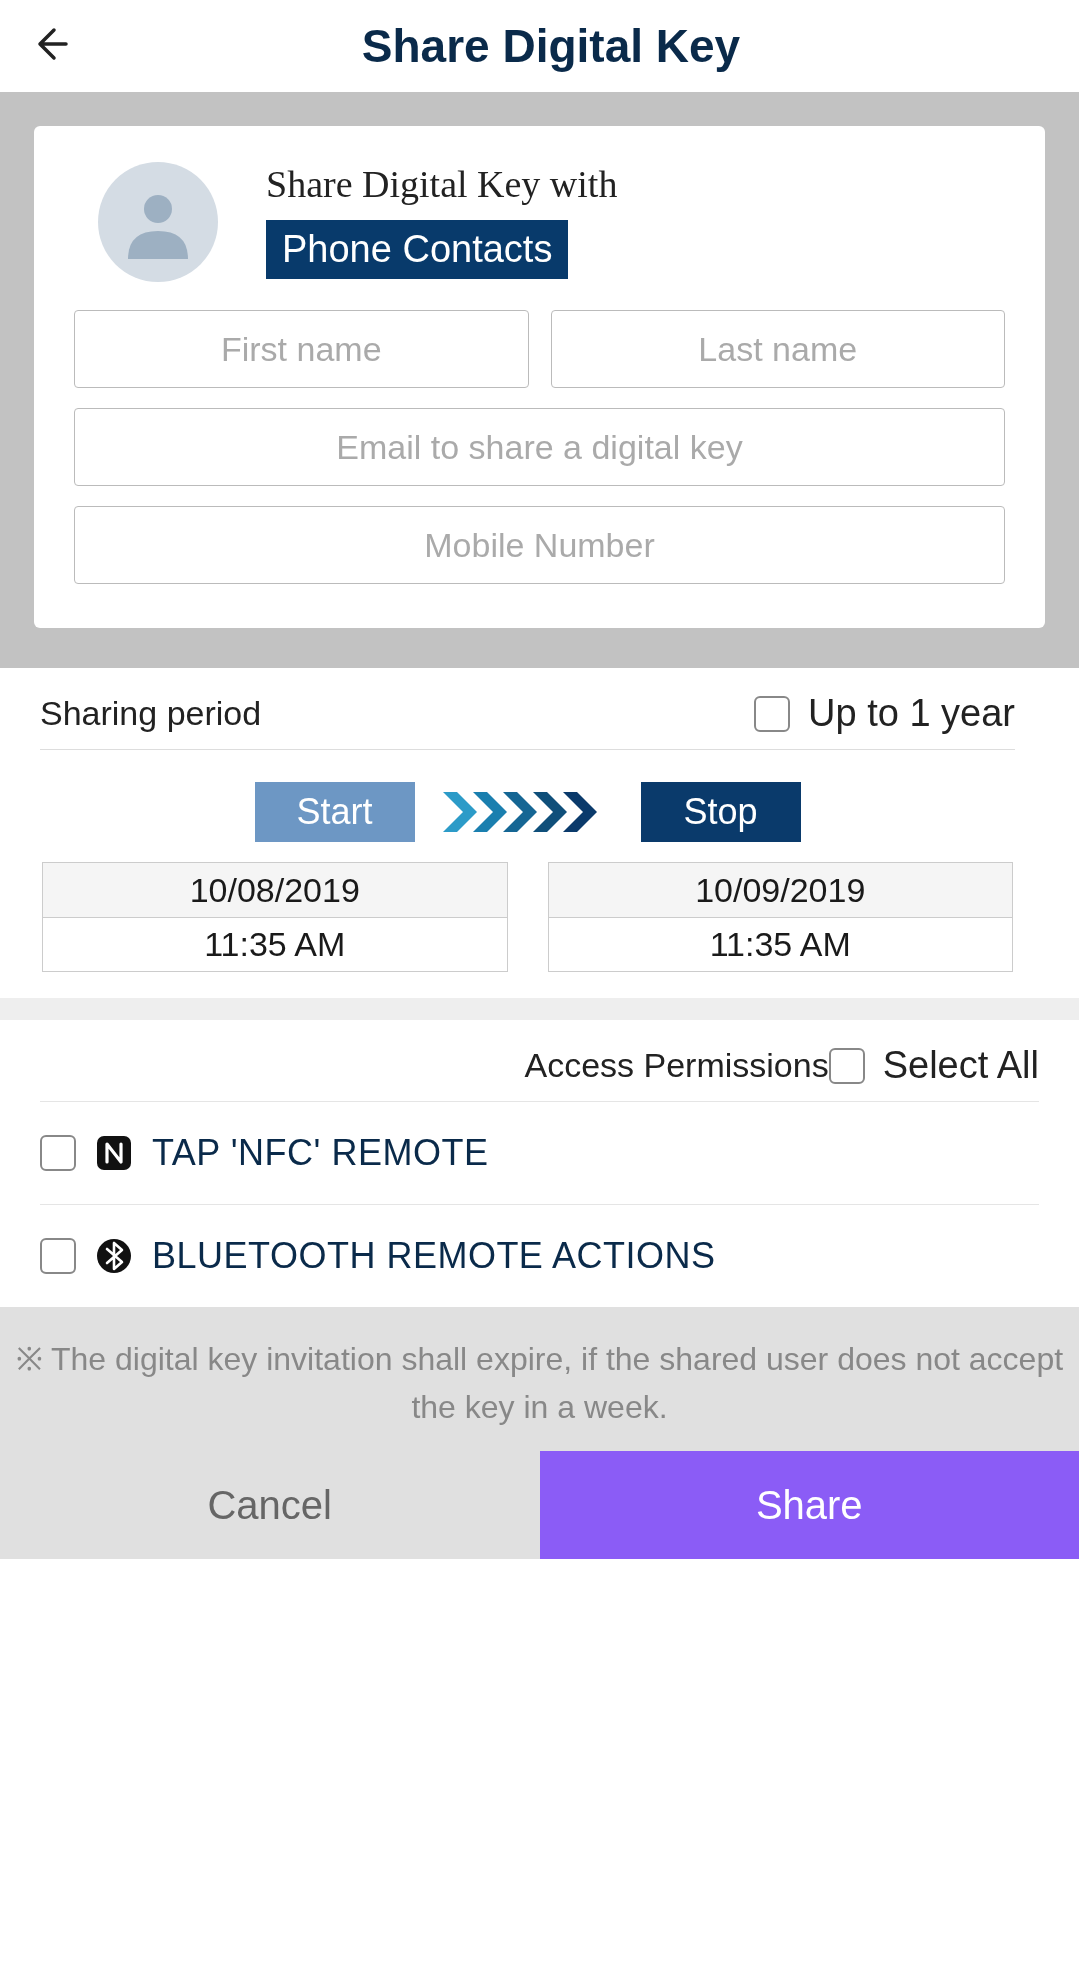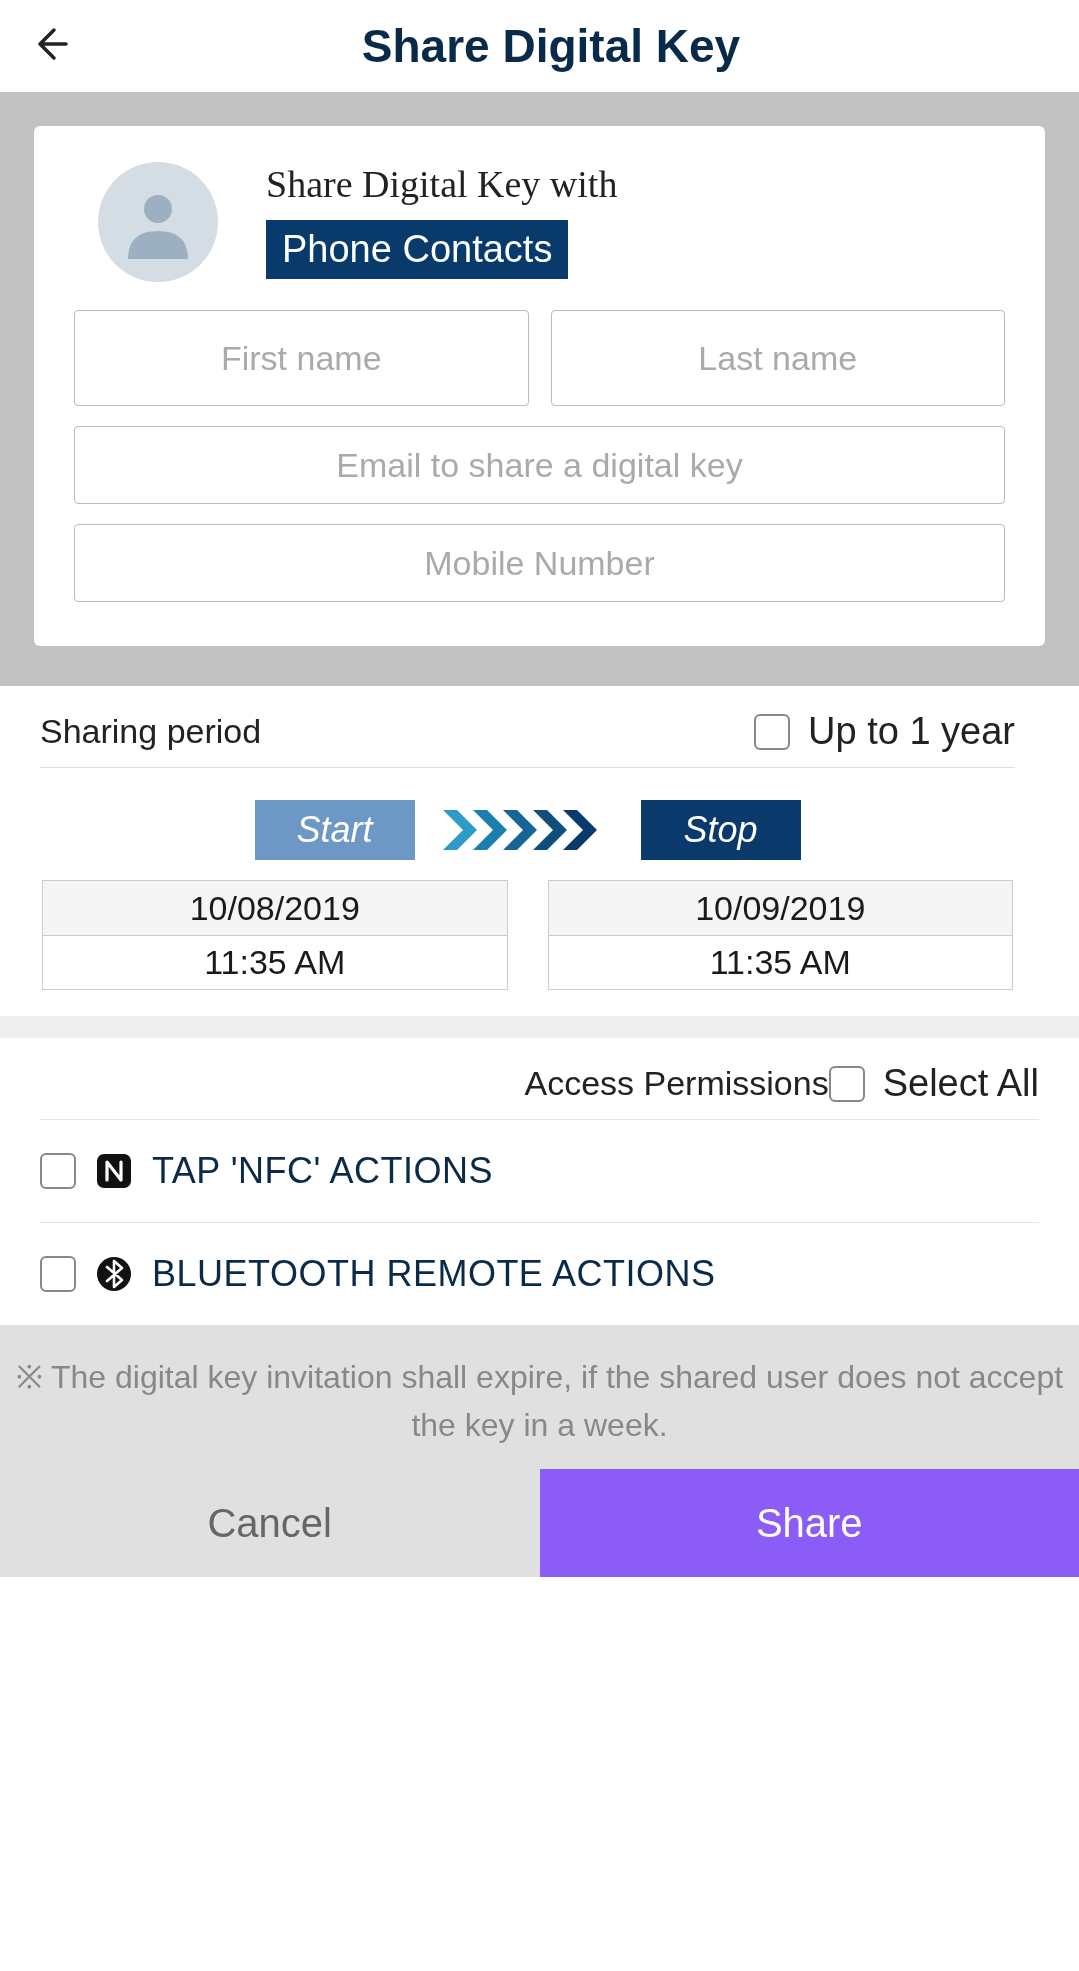--- a/index.html
+++ b/index.html
@@ -10,33 +10,33 @@
   .header-title { flex: 1; text-align: center; font-size: 46px; font-weight: 600; color: #0a2a4a; padding-left: 23px; }
   
   .gray-wrap { background: #c2c2c2; padding: 34px 34px 40px 34px; }
   .card { background: #fff; border-radius: 6px; padding: 36px 40px 44px 40px; }
   .card-top { display: flex; gap: 48px; align-items: flex-start; margin-bottom: 28px; }
   .avatar { width: 120px; height: 120px; border-radius: 50%; background: #d4dce4; display: flex; align-items: center; justify-content: center; flex-shrink: 0; margin-left: 24px; }
   .share-with { font-size: 38px; font-weight: 500; color: #222; margin-bottom: 14px; font-family: Liberation Serif, serif; }
   .phone-contacts { display: inline-block; background: #083a6b; color: #fff; font-size: 38px; font-weight: 400; padding: 8px 16px; }
   
   .name-row { display: flex; gap: 22px; margin-bottom: 20px; }
-  .text-input { flex: 1; height: 96px; border: 1.5px solid #bbb; border-radius: 4px; font-size: 34px; text-align: center; color: #701a75; background: #fff; }
+  .text-input { flex: 1; height: 78px; border: 1.5px solid #bbb; border-radius: 4px; font-size: 34px; text-align: center; color: #701a75; background: #fff; }
   .text-input::placeholder { color: #aaa; }
   .full-input { width: 100%; height: 78px; border: 1.5px solid #bbb; border-radius: 4px; font-size: 34px; text-align: center; color: #222; background: #fff; margin-bottom: 20px; }
   .full-input::placeholder { color: #aaa; }
   
   .section { background: #fff; padding: 24px 64px 0 40px; }
   .section-header { display: flex; justify-content: space-between; align-items: center; padding-bottom: 14px; border-bottom: 1px solid #ddd; }
   .section-title { font-size: 34px; font-weight: 400; color: #222; }
   .check-row { display: flex; align-items: center; gap: 18px; }
   .checkbox { width: 36px; height: 36px; border: 2px solid #888; border-radius: 6px; background: #fff; cursor: pointer; }
   .check-label { font-size: 38px; color: #222; }
   
-  .period-row { display: flex; align-items: center; justify-content: center; gap: 28px; margin-top: 32px; font-style: italic; }
+  .period-row { display: flex; align-items: center; justify-content: center; gap: 28px; margin-top: 32px; }
   .period-btn { width: 160px; height: 60px; font-size: 36px; font-weight: 400; color: #fff; border: none; cursor: pointer; display: flex; align-items: center; justify-content: center; }
   .start-btn { background: #6d97c4; }
   .stop-btn { background: #0a3a6b; }
   .chevrons { display: flex; align-items: center; }
   .chevrons svg { display: block; }
   
   .dates-row { display: flex; gap: 40px; margin-top: 20px; padding: 0 2px 26px 2px; }
   .date-block { flex: 1; border: 1px solid #ccc; }
   .date-cell { height: 54px; display: flex; align-items: center; justify-content: center; font-size: 34px; background: #f5f5f5; }
   .date-cell.time { background: #fff; border-top: 1px solid #ccc; }
@@ -137,21 +137,21 @@
     </div>
   </div>
   <div class="perm-item">
     <div class="checkbox"></div>
     <div class="perm-icon">
       <svg width="38" height="38" viewBox="0 0 38 38">
           <rect x="2" y="2" width="34" height="34" rx="7" fill="#111"></rect>
           <path d="M12 28 V10 L26 28 V10" stroke="#fff" stroke-width="3.2" fill="none" stroke-linecap="round" stroke-linejoin="round"></path>
         </svg>
     </div>
-    <div class="perm-label">TAP 'NFC' ACTIONS</div>
+    <div class="perm-label">TAP 'NFC' REMOTE</div>
   </div>
   <div class="perm-item">
     <div class="checkbox"></div>
     <div class="perm-icon">
       <svg width="38" height="38" viewBox="0 0 38 38">
           <circle cx="19" cy="19" r="17" fill="#111"></circle>
           <path d="M19 6 V32 L27 25 L12 12 M19 6 L27 13 L12 26" stroke="#fff" stroke-width="2.6" fill="none" stroke-linecap="round" stroke-linejoin="round"></path>
         </svg>
     </div>
     <div class="perm-label">BLUETOOTH REMOTE ACTIONS</div>

